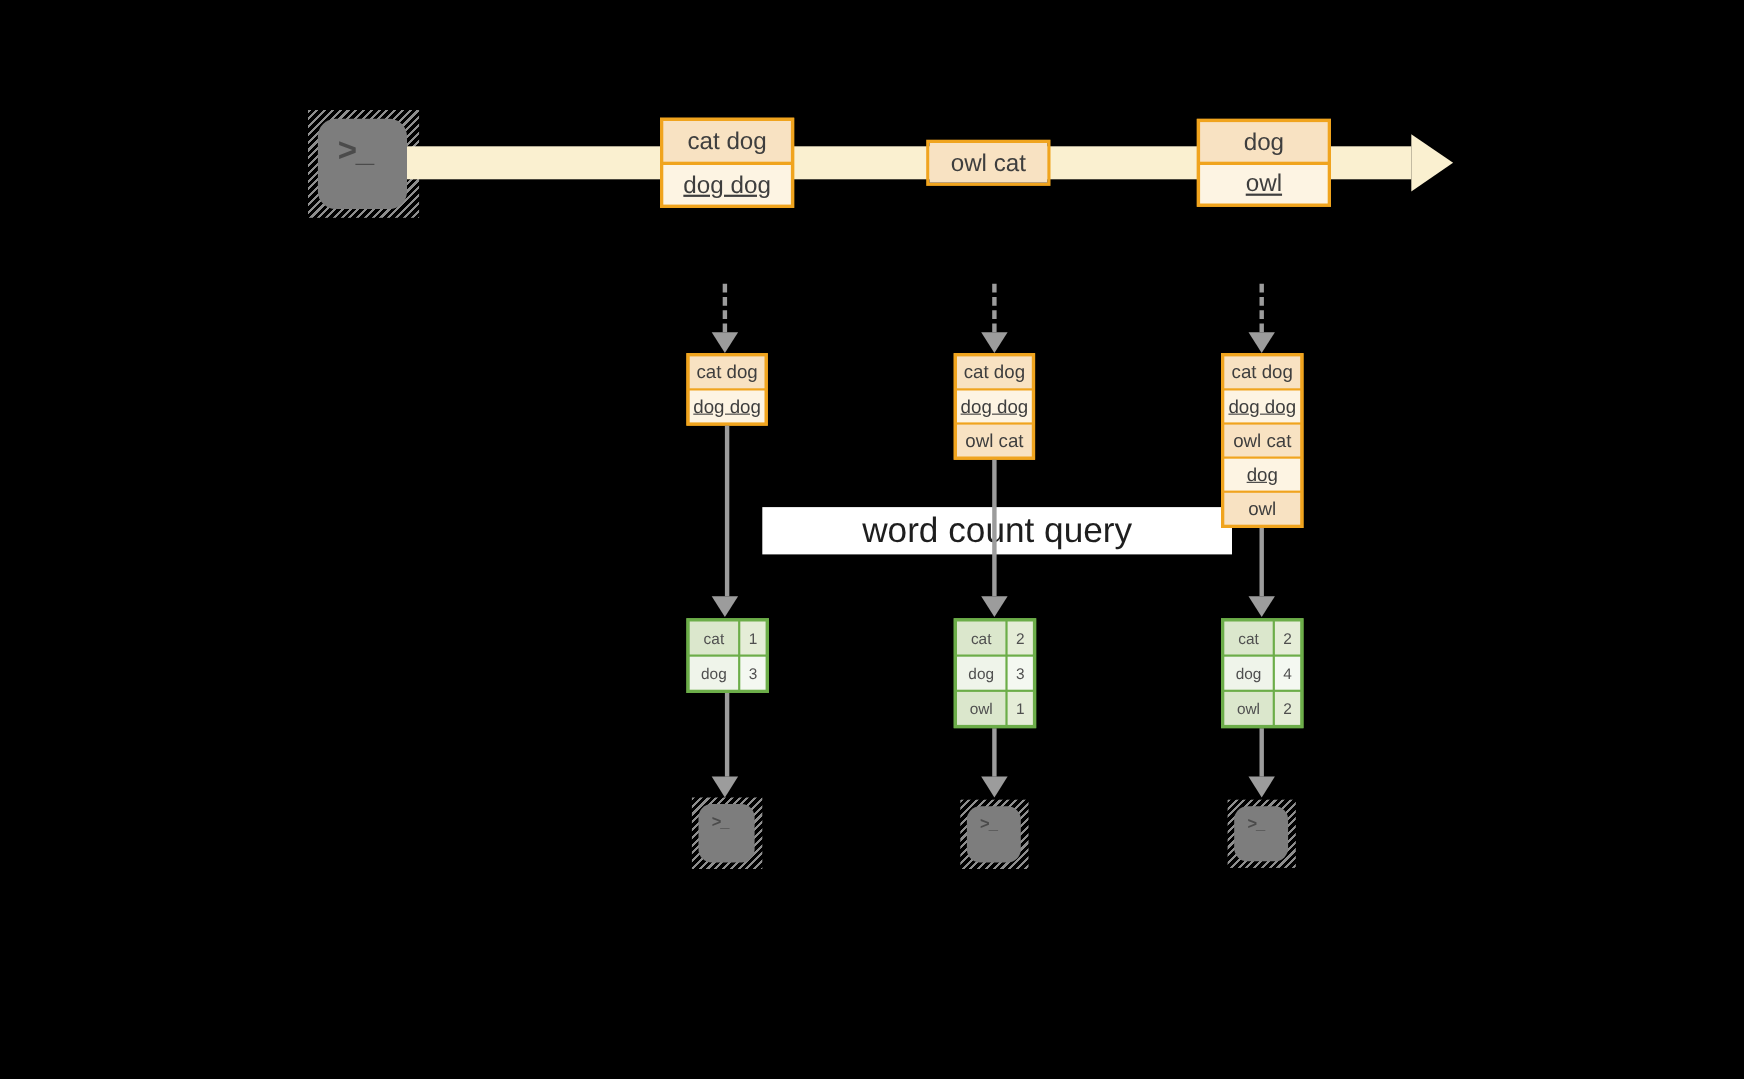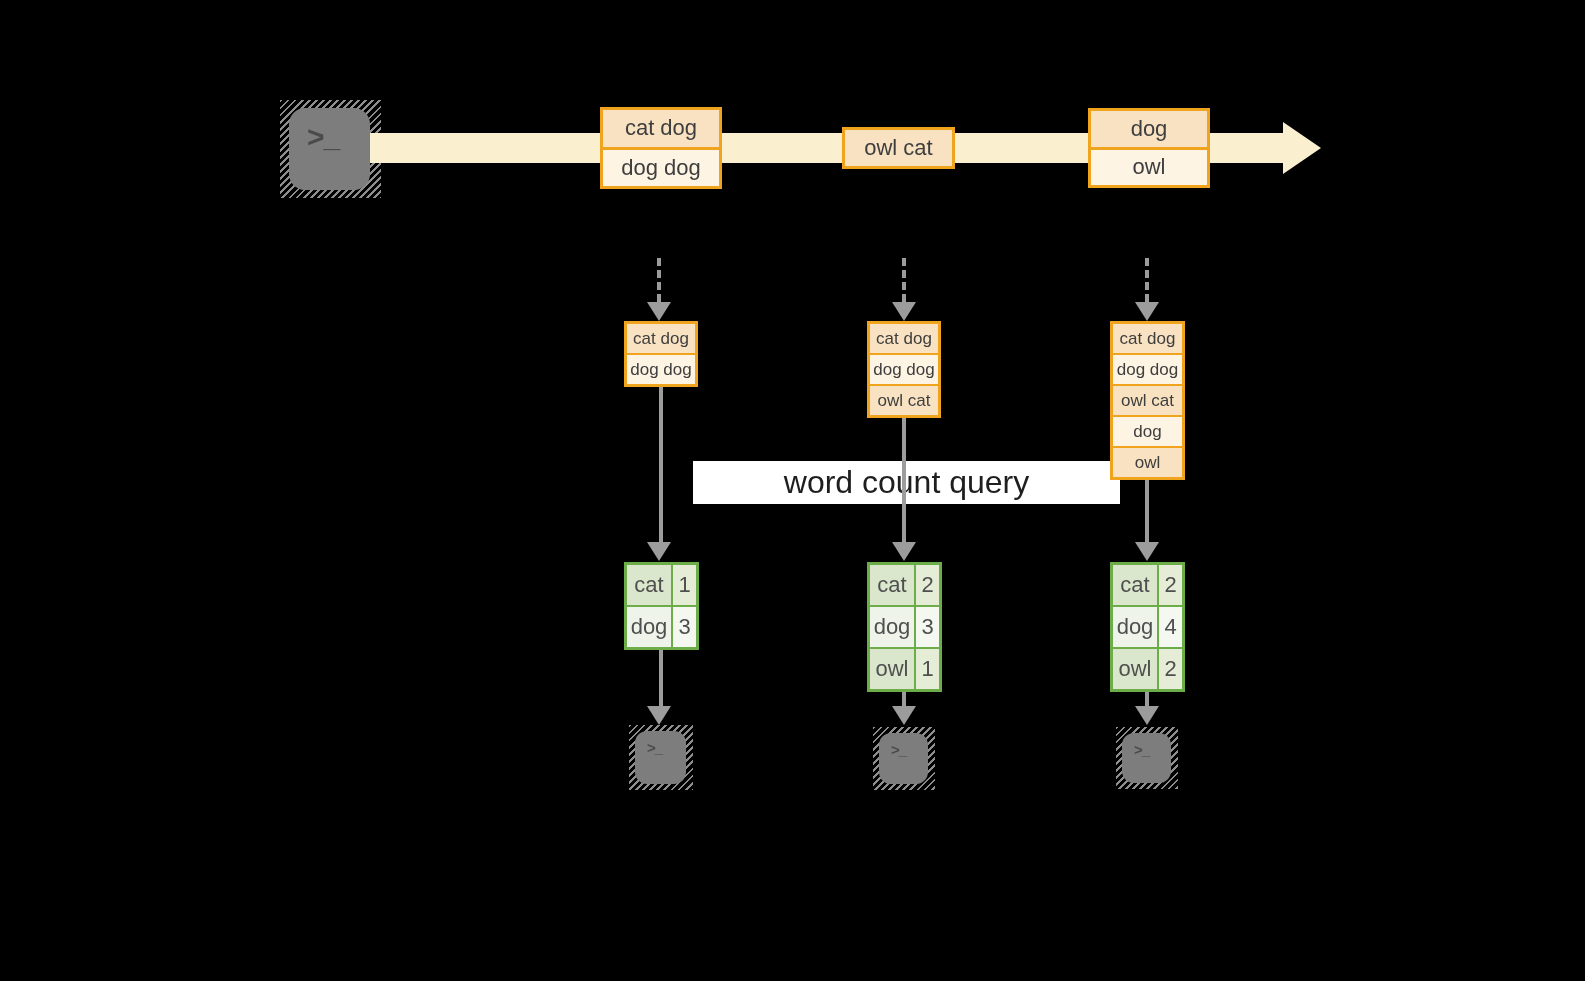--- a/index.html
+++ b/index.html
@@ -39,40 +39,40 @@
 
   
   .obox{position:absolute;border:3px solid var(--orange);box-sizing:border-box;
         display:flex;flex-direction:column;background:var(--orange);}
   .orow{display:flex;align-items:center;justify-content:center;color:var(--txt);}
   .obox .sep{margin-top:3px;}
   .stack .sep{margin-top:2px;}
   .tl .orow{flex:1;font-size:22px;}
   .stack .orow{height:29px;font-size:17px;}
   .dark{background:var(--row-dark);}
-  .light{background:var(--row-light);}
+  .light{background:var(--row-light);text-decoration:underline;}
 
   
   .dline{position:absolute;width:0;border-left:4px dashed var(--gray);}
   .sline{position:absolute;width:4px;background:var(--gray);}
   .tri{position:absolute;width:0;height:0;
        border-left:12px solid transparent;border-right:12px solid transparent;
        border-top:19px solid var(--gray);}
   .z6{z-index:6;}
 
   
   .banner{position:absolute;left:693px;top:461px;width:427px;height:43px;background:#FFFFFF;
           z-index:5;display:flex;align-items:center;justify-content:center;
           font-size:32px;color:#1E1E1E;}
 
   
   .gtable{position:absolute;border:3px solid var(--green);background:var(--green);
           display:grid;grid-template-columns:44px 23px;gap:2px;z-index:4;}
-  .gcell{height:40px;display:flex;align-items:center;justify-content:center;
-         font-size:22px;color:#4F4F4F;}
+  .gcell{height:30px;display:flex;align-items:center;justify-content:center;
+         font-size:14px;color:#4F4F4F;}
   .wd{background:var(--cell-wd);} .nd{background:var(--cell-nd);}
   .wl{background:var(--cell-wl);} .nl{background:var(--cell-nl);}
 </style>
 </head>
 <body>
 
 <div class="canvas">
 
   <div class="term term-lg" style="left:280px;top:100px;width:101px;height:98px;">
     <div class="term-body">

